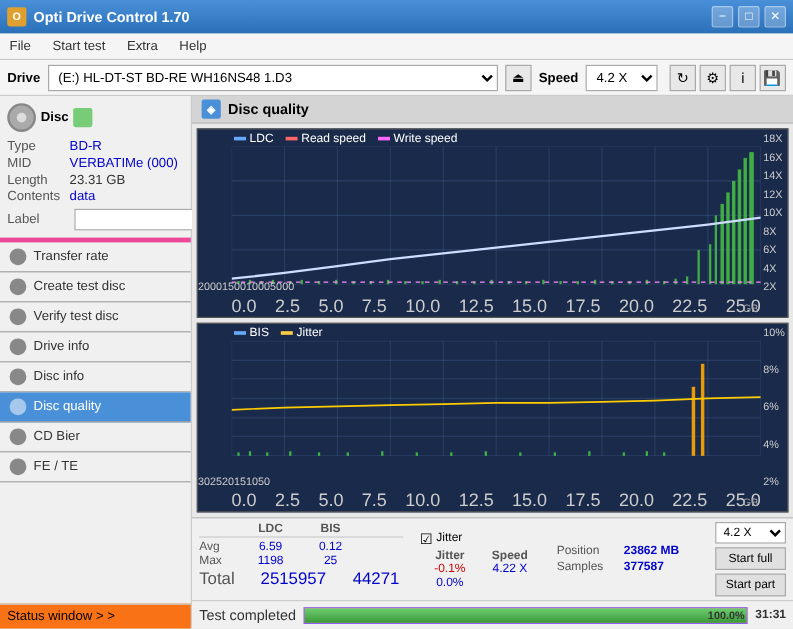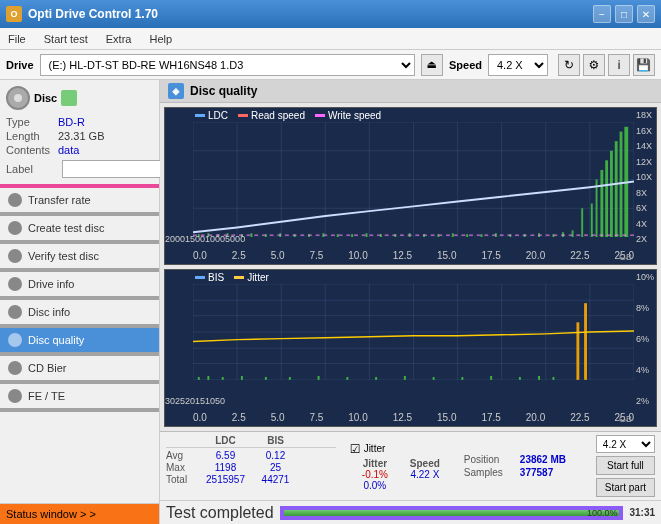--- a/index.html
+++ b/index.html
@@ -158,21 +158,21 @@
       font-size: 10px;
     }
     
     .nav-items { flex: 1; overflow: hidden; }
     .nav-item {
       display: flex; align-items: center;
       padding: 5px 8px;
       cursor: pointer;
       font-size: 11px;
       gap: 6px;
-      border-bottom: 4px solid #a3a3a3;
+      border-bottom: 1px solid #a3a3a3;
       color: #333;
     }
     .nav-item.active {
       background: #4a90d9;
       color: white;
     }
     .nav-item-icon {
       width: 14px; height: 14px;
       border-radius: 50%;
       background: #888;
@@ -247,21 +247,21 @@
       width: 22px;
       display: flex; flex-direction: column; justify-content: space-between;
       align-items: flex-start;
       padding: 2px 0 0 2px;
       color: #ccc; font-size: 9px; z-index: 5;
     }
     
     .x-axis {
       position: absolute; bottom: 0; left: 28px; right: 22px;
       display: flex; justify-content: space-between;
-      color: #ccc; font-size: 10px; height: 18px; align-items: center;
+      color: #ccc; font-size: 15px; height: 18px; align-items: center;
     }
     
     .chart-svg {
       position: absolute;
       left: 28px; right: 22px; top: 14px; bottom: 18px;
     }
     
     .stats-area {
       background: #f0f0f0;
       border-top: 1px solid #bbb;
@@ -288,27 +288,28 @@
       height: 18px;
     }
     
     .progress-area {
       background: #f0f0f0;
       border-top: 1px solid #ccc;
       padding: 3px 6px;
       display: flex; align-items: center; gap: 6px;
       height: 24px;
     }
-    .progress-label { font-size: 16px; color: #333; }
+    .progress-label { font-size: 12px; color: #333; }
     .progress-bar-outer {
       flex: 1;
       height: 14px;
       background: #fdba74;
-      border: 4px solid #8b5cf6;
+      border: 1px solid #8b5cf6;
       position: relative;
+      font-weight: bold;
     }
     .progress-bar-inner {
       position: absolute;
       left: 0; top: 0; bottom: 0;
       background: linear-gradient(to bottom, #6dcc6d, #3a9a3a);
     }
     .progress-pct { font-size: 10px; color: #333; position: absolute; right: 2px; top: 0; bottom: 0; display: flex; align-items: center; font-size: 9px; }
     .time-label { font-size: 10px; color: #333; font-weight: bold; }
   </style>
 </head>
@@ -361,20 +362,24 @@
       <div class="disc-info-header">
         <div class="disc-icon">
           <div style="width:8px;height:8px;background:#ddd;border-radius:50%;"></div>
         </div>
         <span style="font-weight:bold;font-size:11px;">Disc</span>
         <div class="disc-badge"></div>
       </div>
       <div class="disc-info-row">
         <span class="disc-info-key">Type</span>
         <span class="disc-info-val">BD-R</span>
+      </div>
+      <div class="disc-info-row">
+        <span class="disc-info-key">MID</span>
+        <span class="disc-info-val">VERBATIMe (000)</span>
       </div>
       <div class="disc-info-row">
         <span class="disc-info-key">Length</span>
         <span class="disc-info-val dark">23.31 GB</span>
       </div>
       <div class="disc-info-row">
         <span class="disc-info-key">Contents</span>
         <span class="disc-info-val">data</span>
       </div>
       <div class="label-row">
@@ -660,21 +665,21 @@
           <div style="display:flex;font-size:10px;margin-bottom:1px;">
             <span style="width:32px;color:#555;">Avg</span>
             <span style="width:55px;text-align:center;color:#0000cc;">6.59</span>
             <span style="width:45px;text-align:center;color:#0000cc;">0.12</span>
           </div>
           <div style="display:flex;font-size:10px;margin-bottom:1px;">
             <span style="width:32px;color:#555;">Max</span>
             <span style="width:55px;text-align:center;color:#0000cc;">1198</span>
             <span style="width:45px;text-align:center;color:#0000cc;">25</span>
           </div>
-          <div style="display:flex;font-size:10px;">
+          <div style="display:flex;font-size:14px;justify-content:space-between;">
             <span style="width:32px;color:#555;">Total</span>
             <span style="width:55px;text-align:center;color:#0000cc;">2515957</span>
             <span style="width:45px;text-align:center;color:#0000cc;">44271</span>
           </div>
         </div>
 
         <div style="display:flex;flex-direction:column;justify-content:center;padding:0 8px;font-size:10px;">
           <div style="display:flex;align-items:center;gap:3px;margin-bottom:2px;">
             <span style="font-size:12px;">☑</span>
             <span>Jitter</span>

